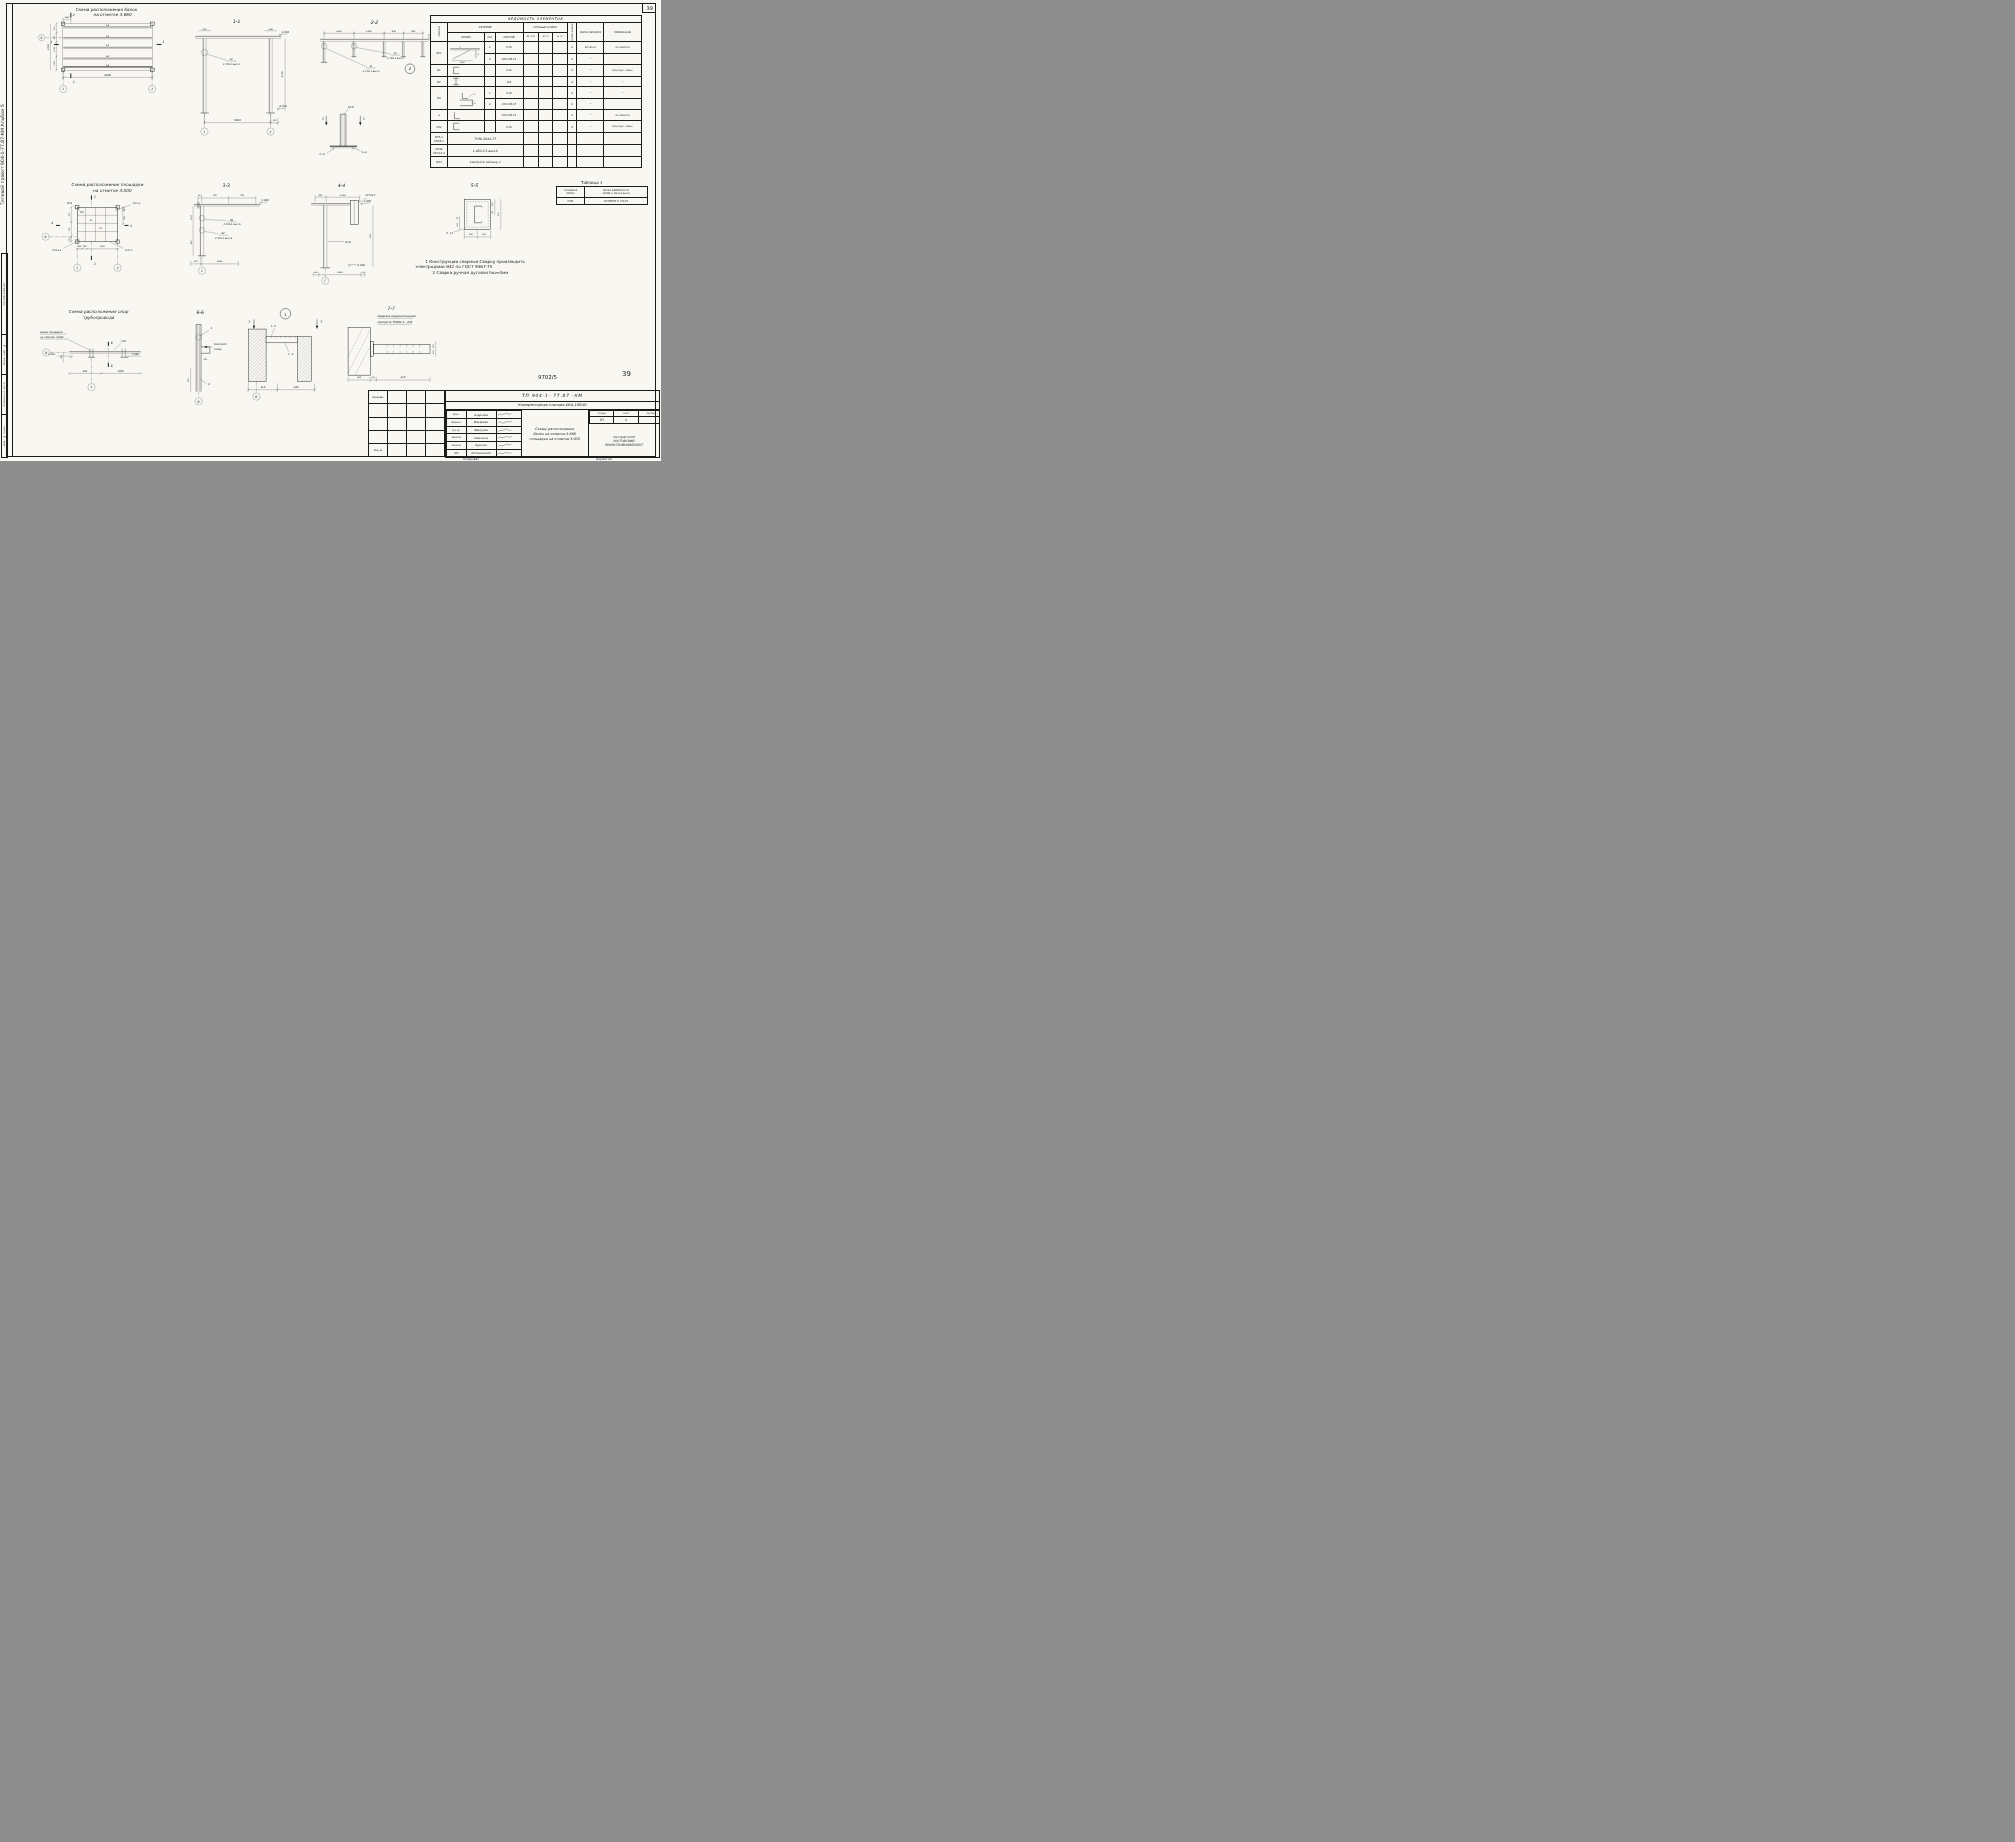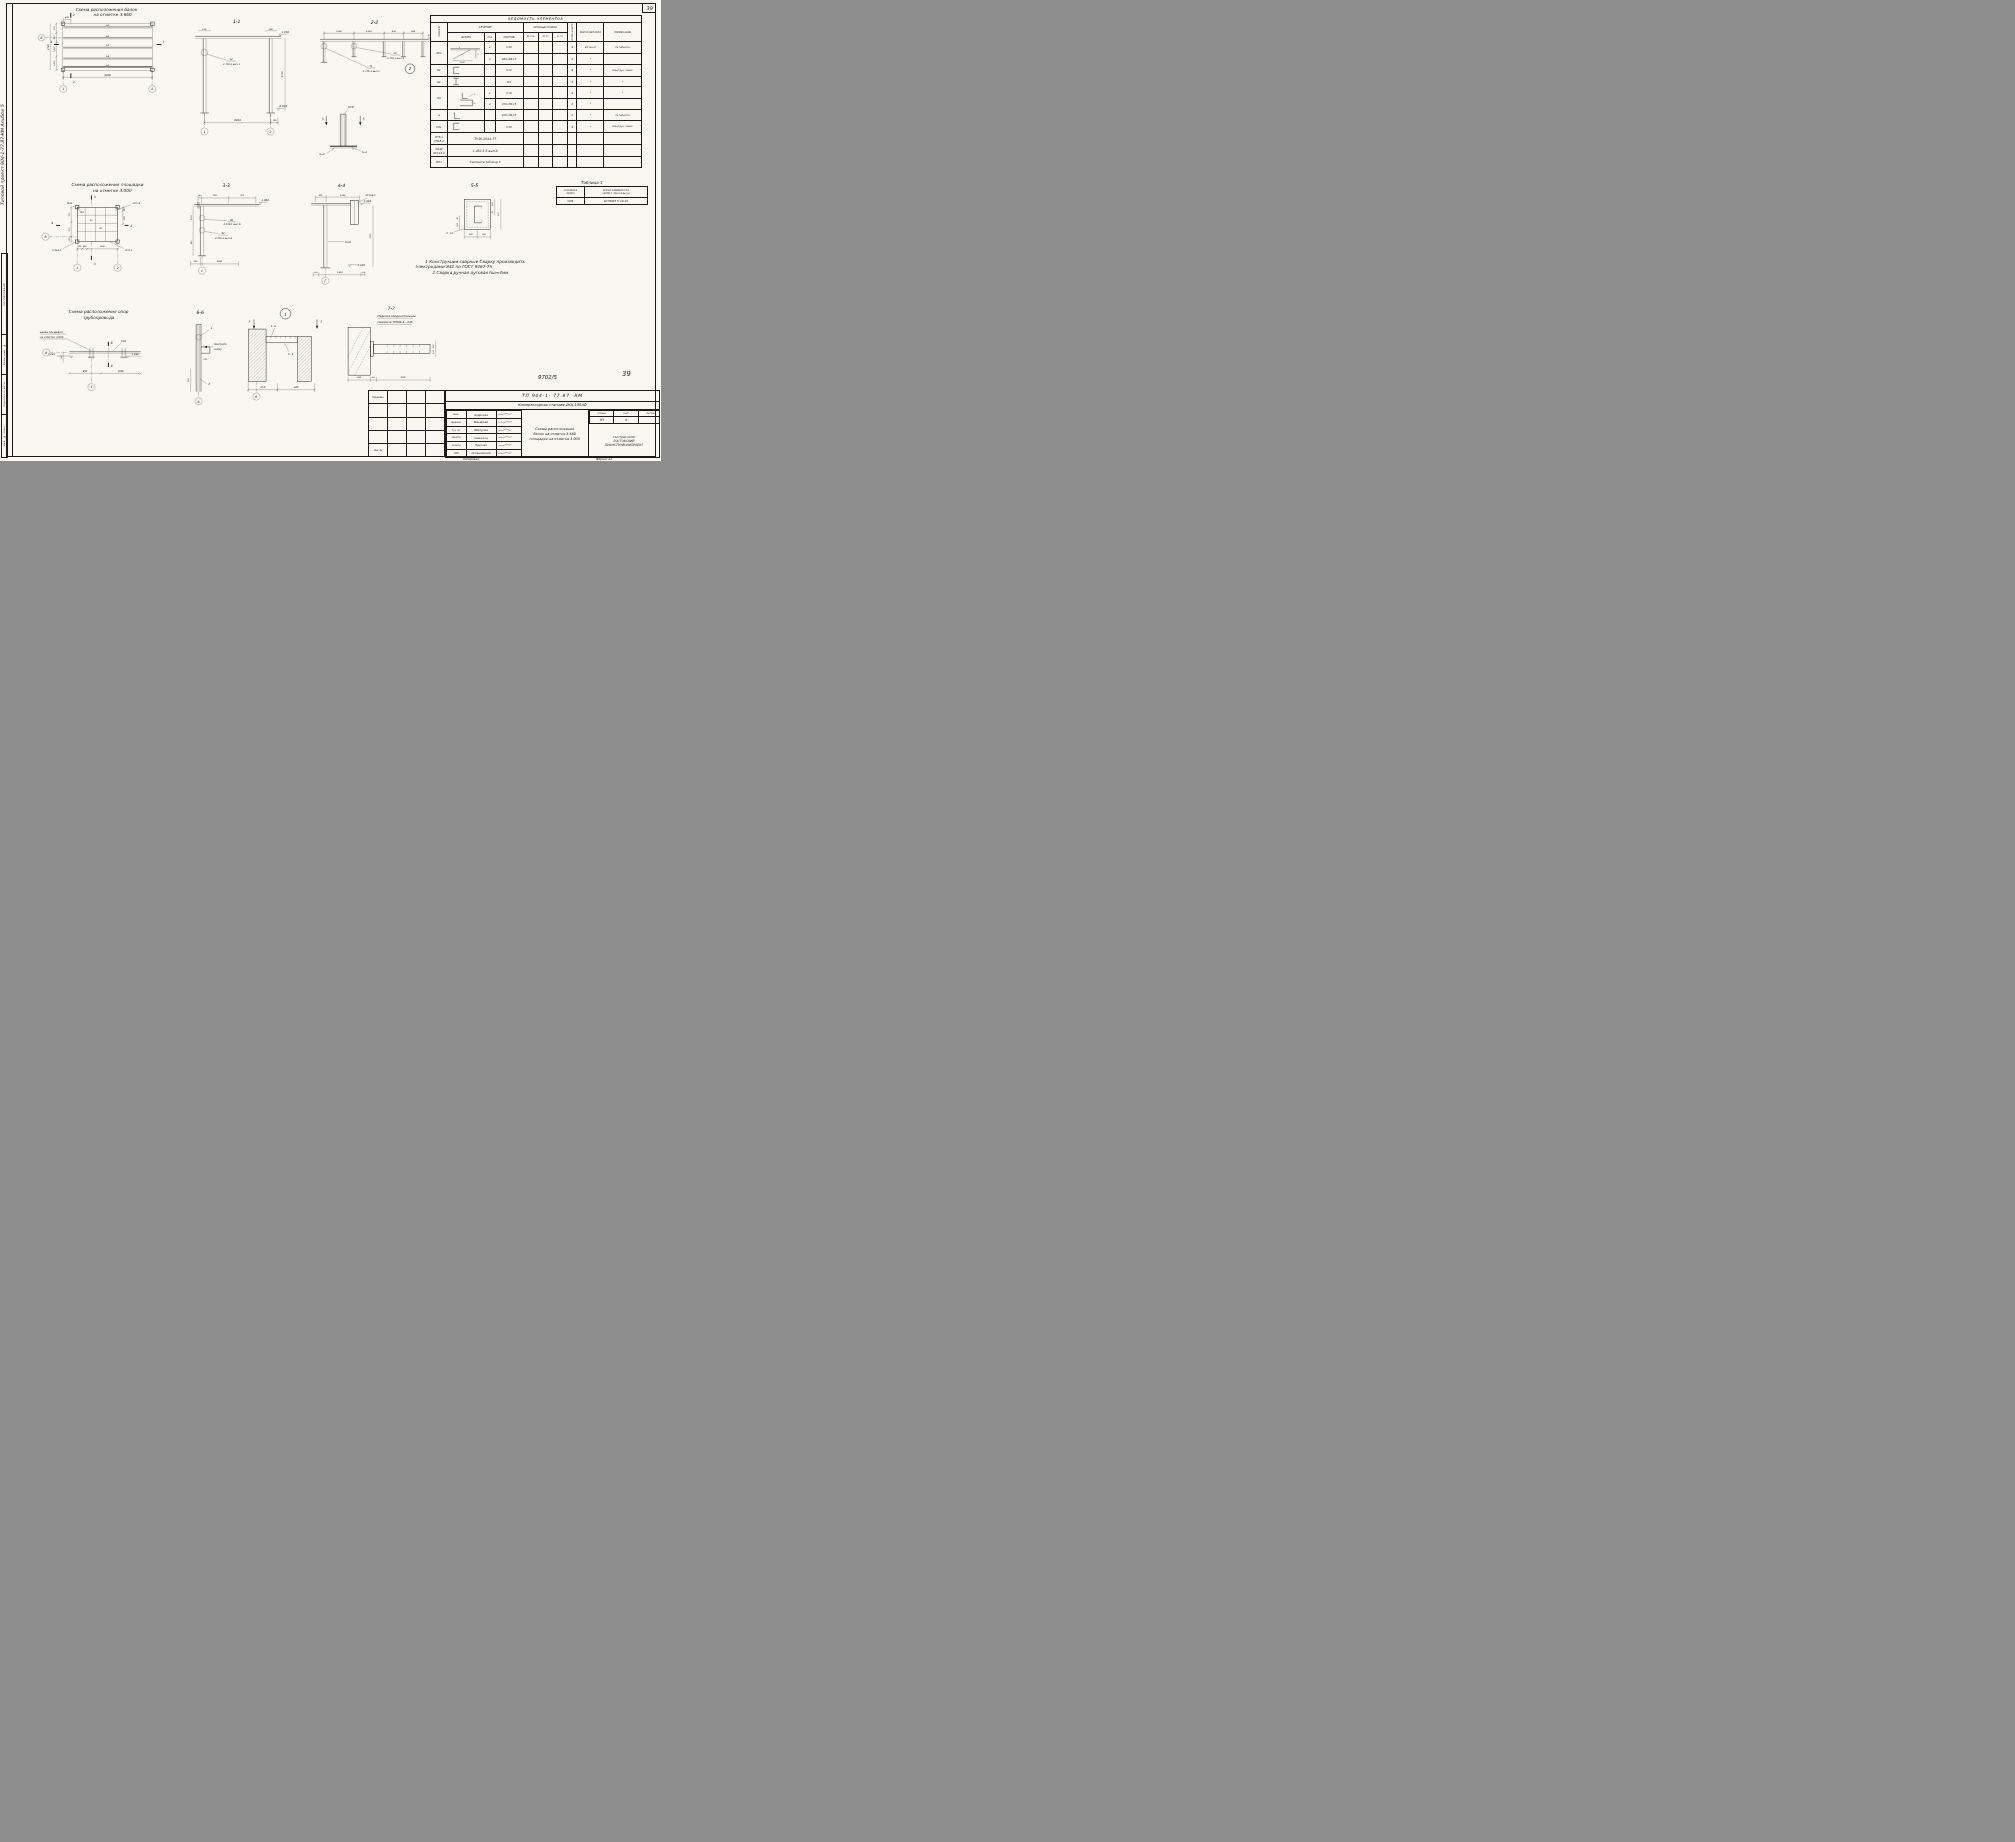--- a/index.html
+++ b/index.html
@@ -1,19 +1,19 @@
 <!DOCTYPE html>
 <html style="font-size:6.4px"><head>
 <meta charset="utf-8">
 <style>
   html,body{margin:0;padding:0}
   body{background:#8e8e8e;font-family:"DejaVu Sans",sans-serif}
   #sheet{position:relative;width:661px;height:461px;background:#f8f7f2;color:#1b1b1b;overflow:hidden}
   .abs{position:absolute}
-  .it{font-style:italic}
+  .it{}
   .vtext{writing-mode:vertical-rl;transform:rotate(180deg);display:inline-block}
   svg{overflow:visible;display:block}
   svg text{font-family:"DejaVu Sans",sans-serif;font-style:italic;fill:#1b1b1b}
   .mid{text-anchor:middle}
   .s05{stroke:#1b1b1b;stroke-width:.55;fill:none}
   .s08{stroke:#1b1b1b;stroke-width:.8;fill:none}
   .s1{stroke:#1b1b1b;stroke-width:1.15;fill:none}
   .s2{stroke:#1b1b1b;stroke-width:2.4;fill:none}
   .dd{stroke:#1b1b1b;stroke-width:.55;fill:none;stroke-dasharray:9 2.5 2 2.5}
   .dsh{stroke:#1b1b1b;stroke-width:.55;fill:none;stroke-dasharray:4 3}

